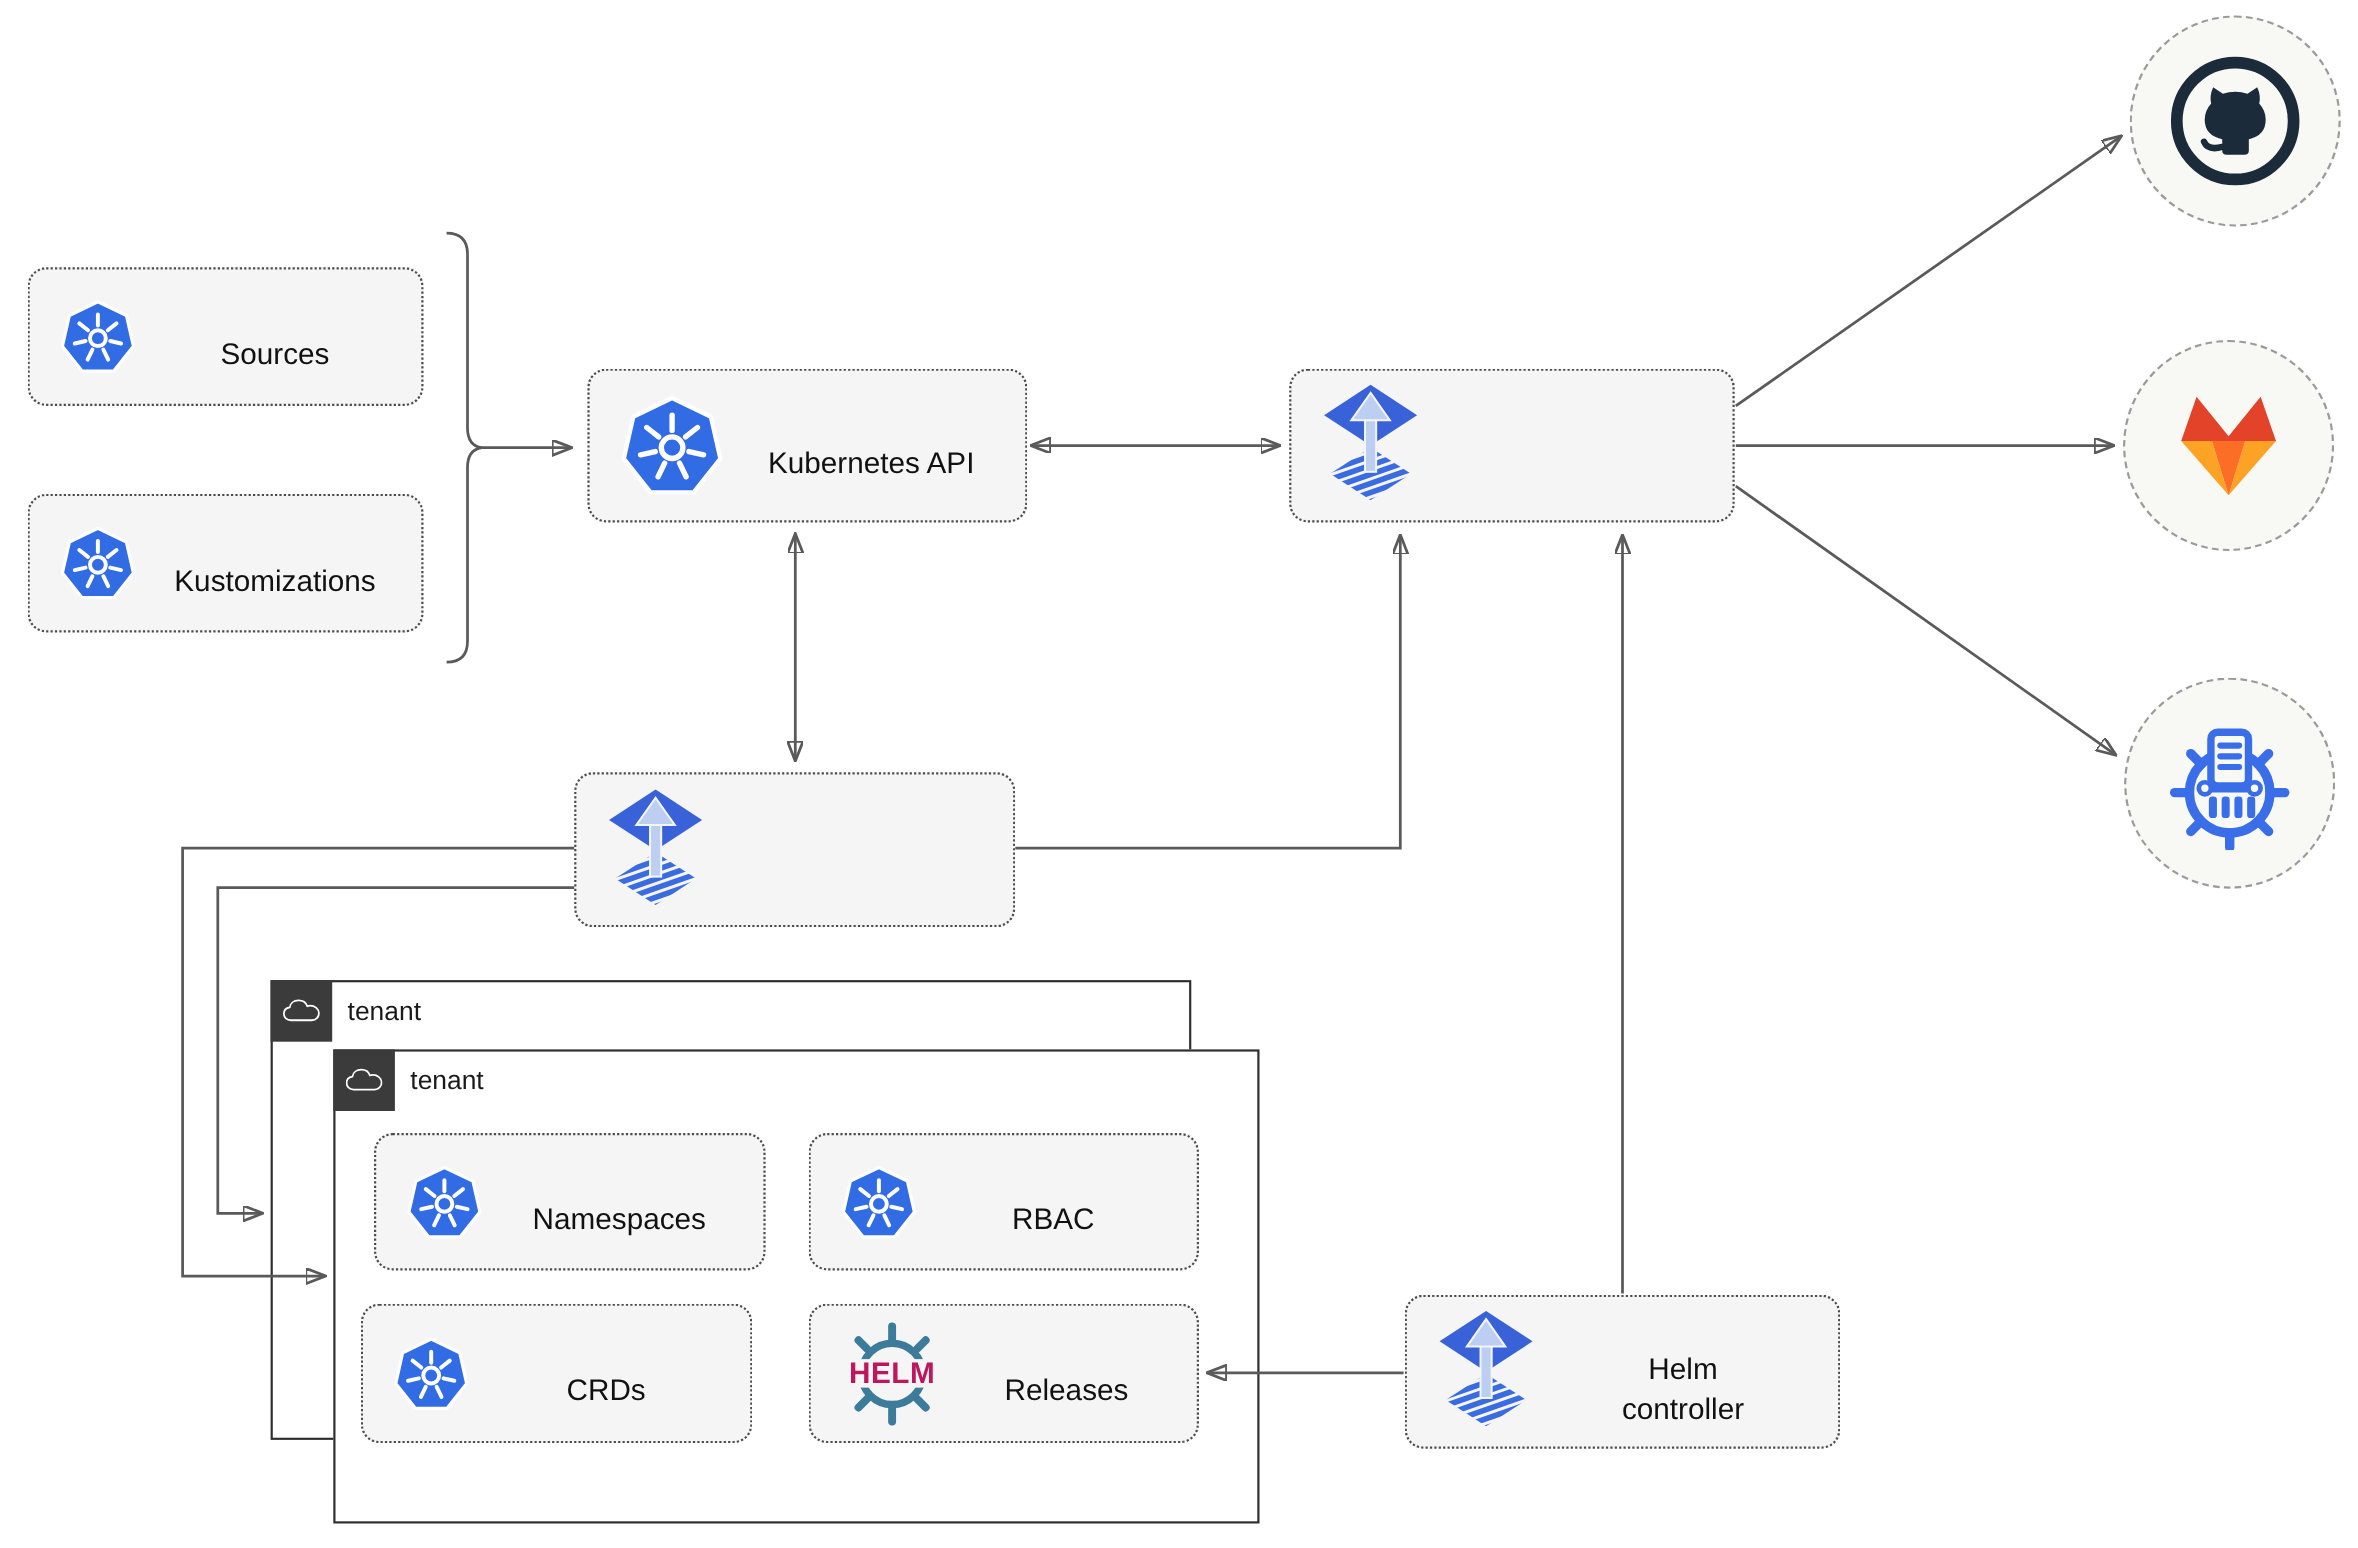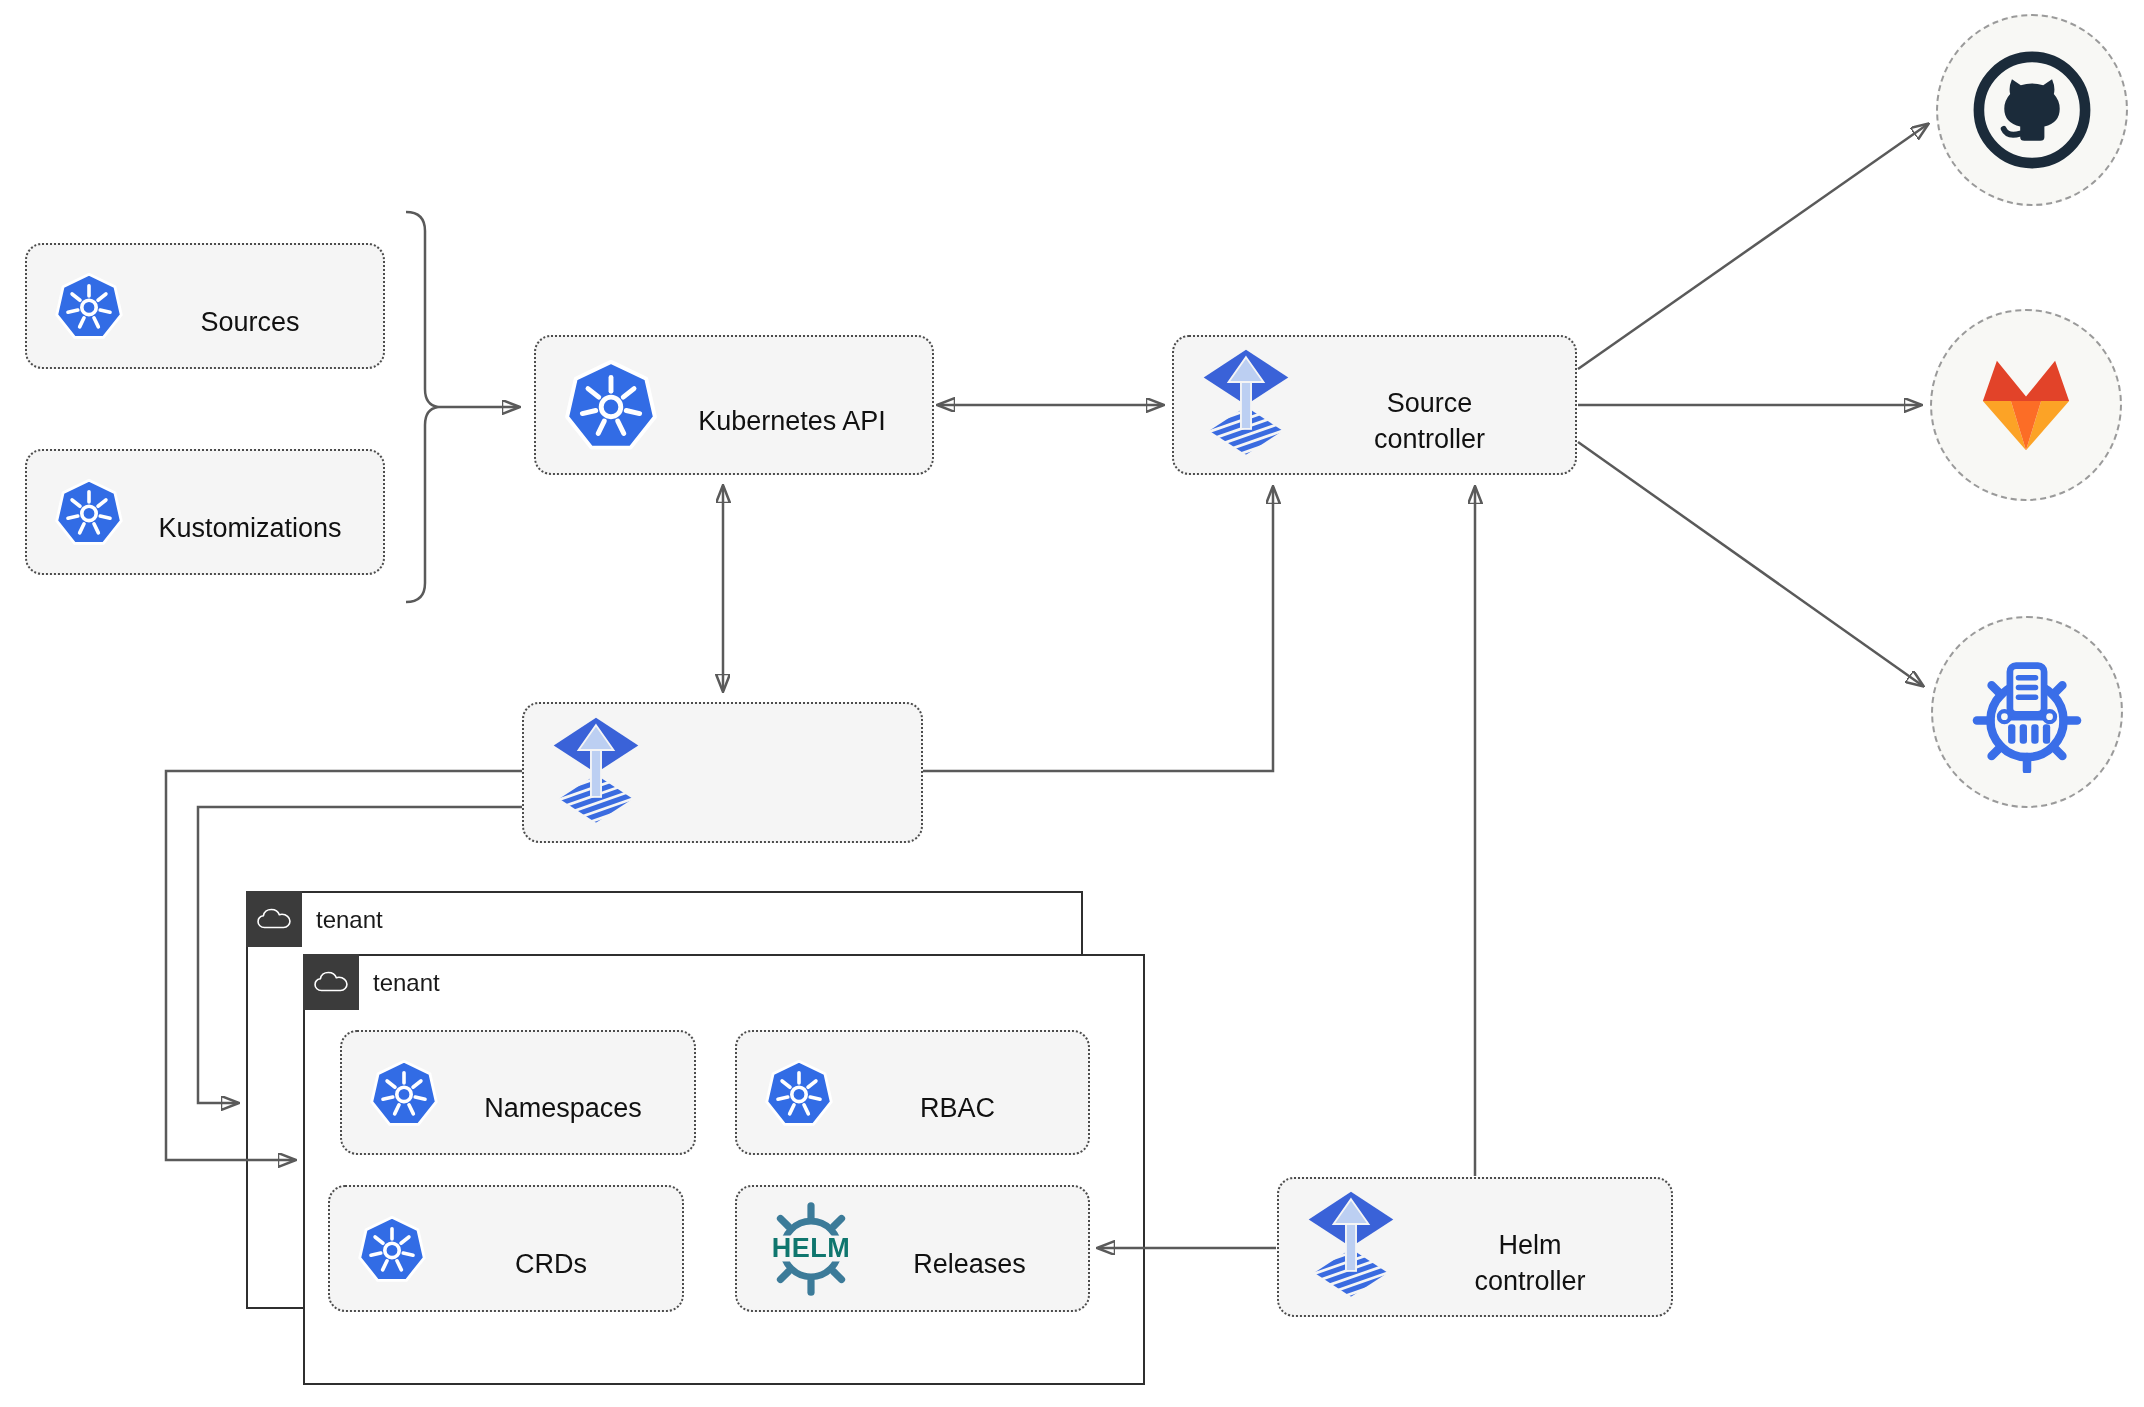--- a/index.html
+++ b/index.html
@@ -33,21 +33,21 @@
   
   .endpoint{
     position:absolute;width:192px;height:192px;border-radius:50%;
     background:#f8f8f5;border:2.5px dashed #9a9a9a;box-sizing:border-box;
     display:flex;align-items:center;justify-content:center;z-index:3;
   }
   
   .helm-logo{position:relative;}
   .helm-word{
     position:absolute;inset:0;display:flex;align-items:center;justify-content:center;
-    font-weight:bold;font-size:27px;color:#0f766e;letter-spacing:0.5px;
+    font-weight:bold;font-size:27px;color:#be185d;letter-spacing:0.5px;
   }
   
   #wires{position:absolute;left:0;top:0;z-index:4;pointer-events:none;}
   #wires path{stroke:#5a5a5a;stroke-width:2.5;fill:none;}
   .defs-holder{position:absolute;width:0;height:0;overflow:hidden;}
 </style>
 </head>
 <body>
 
 <svg class="defs-holder" xmlns="http://www.w3.org/2000/svg">
@@ -199,23 +199,20 @@
   <span class="label">
       <span class="t">Kubernetes API</span>
     </span>
 </div>
 
 <div class="node twoline" style="left:1172px;top:335px;width:405px;height:140px">
   <span class="icon">
       <svg width="92" height="114">
         <use href="#sym-flux"></use>
       </svg>
-    </span>
-  <span class="label">
-      <span class="t">Source controller</span>
     </span>
 </div>
 
 <div class="node twoline" style="left:522px;top:702px;width:401px;height:141px">
   <span class="icon">
       <svg width="92" height="114">
         <use href="#sym-flux"></use>
       </svg>
     </span>
 </div>

